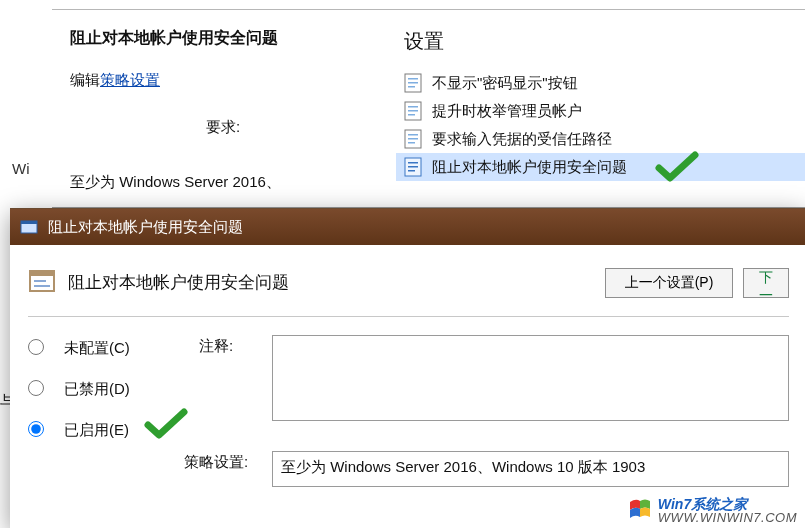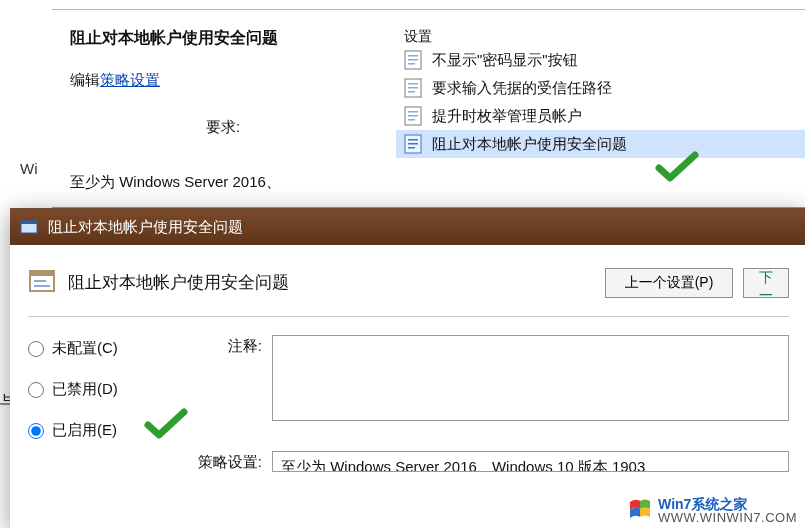--- a/index.html
+++ b/index.html
@@ -14,21 +14,21 @@
     position: relative;
   }
 
   
   .bg {
     position: absolute;
     left: 0; top: 0; right: 0; bottom: 0;
   }
   .bg-left {
     position: absolute;
-    left: 12px; top: 0;
+    left: 4px; top: 0;
     width: 52px; height: 200px;
     border-right: 1px solid #bfbfbf;
     padding-left: 8px;
     padding-top: 160px;
     color: #333;
     font-size: 15px;
     background: #fff;
   }
   .bg-main {
     position: absolute;
@@ -74,21 +74,22 @@
     font-size: 15px;
     margin-top: 36px;
   }
 
   .bg-col-right {
     flex: 1;
     padding: 18px 0 0 6px;
     position: relative;
   }
   .bg-col-right .settings-hdr {
-    font-size: 14px;
+    font-size: 20px;
+    margin-bottom: 14px;
     padding-left: 8px;
   }
   .setting-item {
     display: flex;
     align-items: center;
     gap: 10px;
     padding: 4px 8px;
     font-size: 15px;
   }
   .setting-item.selected {
@@ -179,53 +180,53 @@
   }
   .radio-col {
     width: 120px;
     padding-top: 4px;
     display:flex;
     flex-direction:column;
     gap: 22px;
   }
   .radio-item {
     display: flex;
-    align-items: center;
-    gap: 8px;
+    align-items: flex-start;
+    gap: 20px;
     font-size: 15px;
     cursor: pointer;
     position:relative;
   }
   .radio-item input { width:16px; height:16px; }
   .field-col {
     flex: 1;
     display: grid;
     grid-template-columns: 96px 1fr;
     row-gap: 30px;
     column-gap: 6px;
     align-items: start;
   }
   .field-label {
     font-size: 15px;
-    text-align: right;
+    text-align: center;
     padding-top: 2px;
     padding-right: 4px;
   }
   .comment-box {
     height: 86px;
     border: 1px solid #9a9a9a;
     background: #fff;
     width: 100%;
     font-family: inherit;
     font-size:15px;
     padding:4px 6px;
     resize:none;
   }
   .platform-box {
-    height: 21px;
+    height: 36px;
     border: 1px solid #9a9a9a;
     background: #fff;
     padding: 6px 8px;
     font-size: 15px;
     white-space: nowrap;
     overflow:hidden;
   }
 
   .check-radio {
     position:absolute;
@@ -238,21 +239,21 @@
     position: absolute;
     right: 0; bottom: 0;
     display: flex; align-items: center; gap: 6px;
     background: rgba(255,255,255,0.9);
     padding: 4px 8px 4px 6px;
     border-top-left-radius: 6px;
     font-size: 14px;
   }
   .watermark .wm-main { font-weight:700; color:#1a5fbf; }
   .watermark .wm-sub { font-size:13px; color:#555; letter-spacing:0.5px;}
-  .watermark .wm-text { display:flex; flex-direction:column; line-height:1;}
+  .watermark .wm-text { display:flex; flex-direction:column; line-height:1;font-style:italic;}
 
   .left-fragment {
     position:absolute;
     left:0; top:392px;
     font-size:16px;
     color:#222;
   }
 
   
   .greencheck svg { display:block; }
@@ -294,32 +295,32 @@
         </div>
         <div class="setting-item">
           <span class="doc-icon">
             <svg width="18" height="20" viewBox="0 0 18 20">
                 <rect x="1" y="1" width="16" height="18" fill="#fff" stroke="#7a7a7a"></rect>
                 <rect x="4" y="5" width="10" height="1.5" fill="#7faee0"></rect>
                 <rect x="4" y="9" width="10" height="1.5" fill="#7faee0"></rect>
                 <rect x="4" y="13" width="7" height="1.5" fill="#7faee0"></rect>
               </svg>
           </span>
-          <span>要求输入凭据的受信任路径</span>
+          <span>提升时枚举管理员帐户</span>
         </div>
         <div class="setting-item">
           <span class="doc-icon">
             <svg width="18" height="20" viewBox="0 0 18 20">
                 <rect x="1" y="1" width="16" height="18" fill="#fff" stroke="#7a7a7a"></rect>
                 <rect x="4" y="5" width="10" height="1.5" fill="#7faee0"></rect>
                 <rect x="4" y="9" width="10" height="1.5" fill="#7faee0"></rect>
                 <rect x="4" y="13" width="7" height="1.5" fill="#7faee0"></rect>
               </svg>
           </span>
-          <span>提升时枚举管理员帐户</span>
+          <span>要求输入凭据的受信任路径</span>
         </div>
         <div class="setting-item selected">
           <span class="doc-icon">
             <svg width="18" height="20" viewBox="0 0 18 20">
                 <rect x="1" y="1" width="16" height="18" fill="#eef5ff" stroke="#3a76c4"></rect>
                 <rect x="4" y="5" width="10" height="1.5" fill="#3a76c4"></rect>
                 <rect x="4" y="9" width="10" height="1.5" fill="#3a76c4"></rect>
                 <rect x="4" y="13" width="7" height="1.5" fill="#3a76c4"></rect>
               </svg>
           </span>

